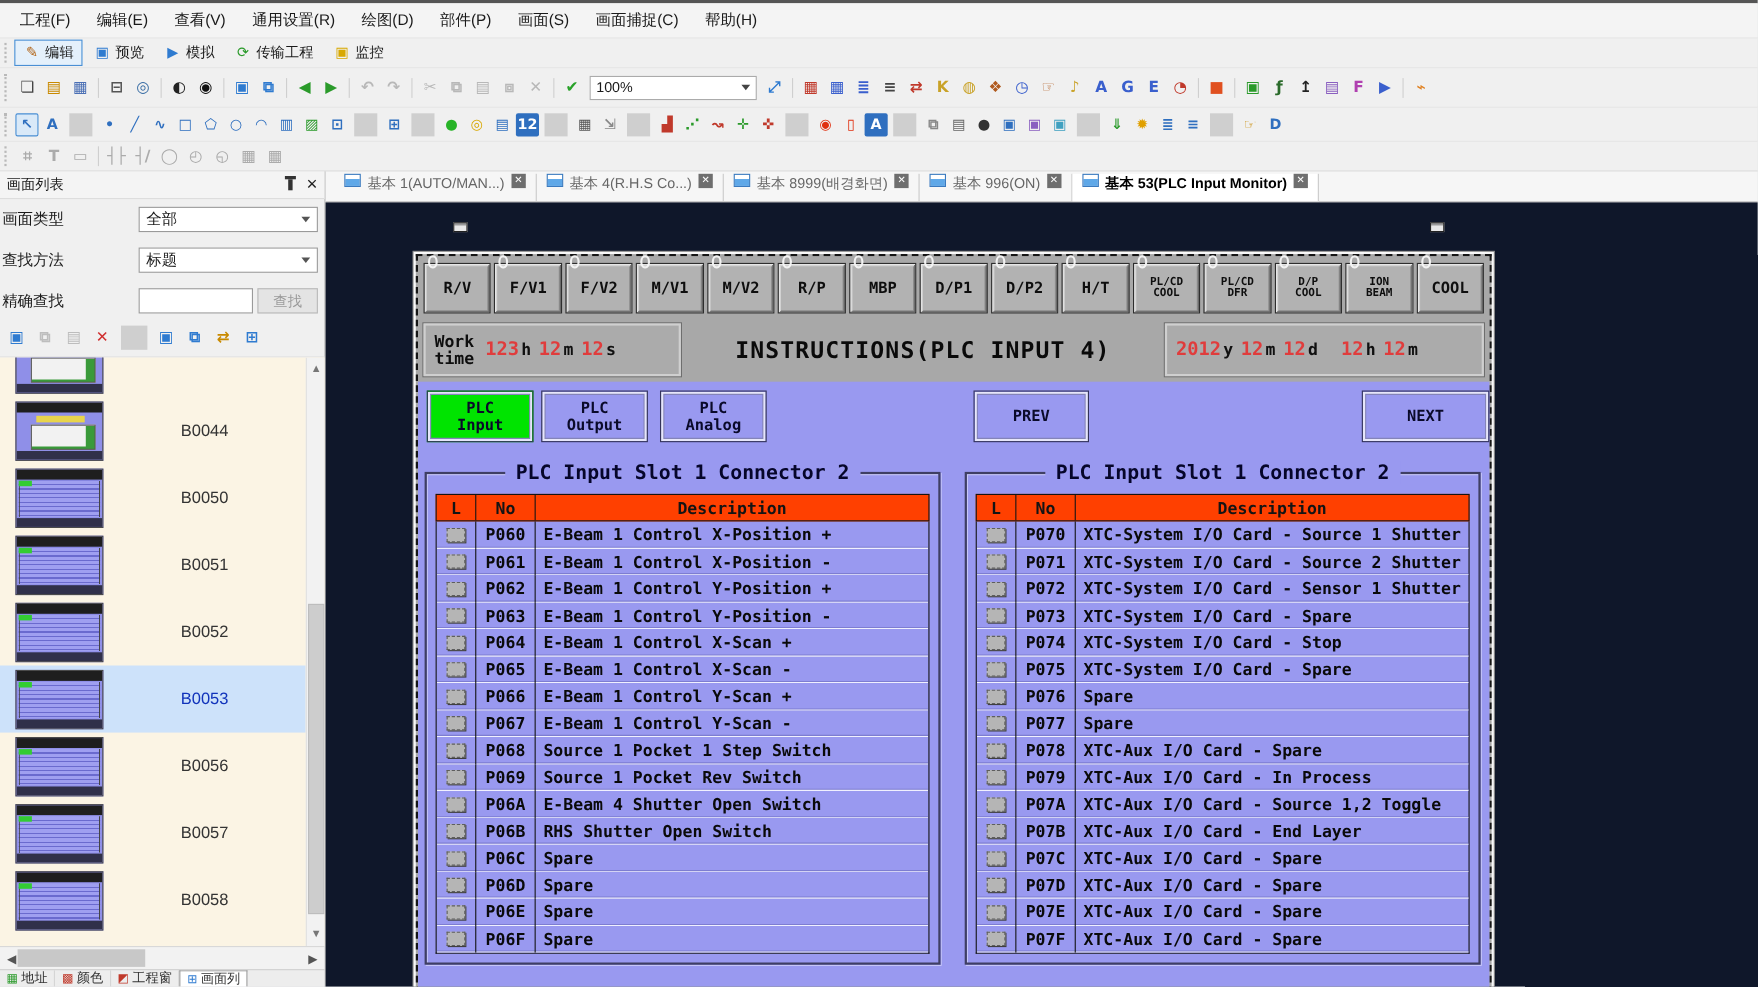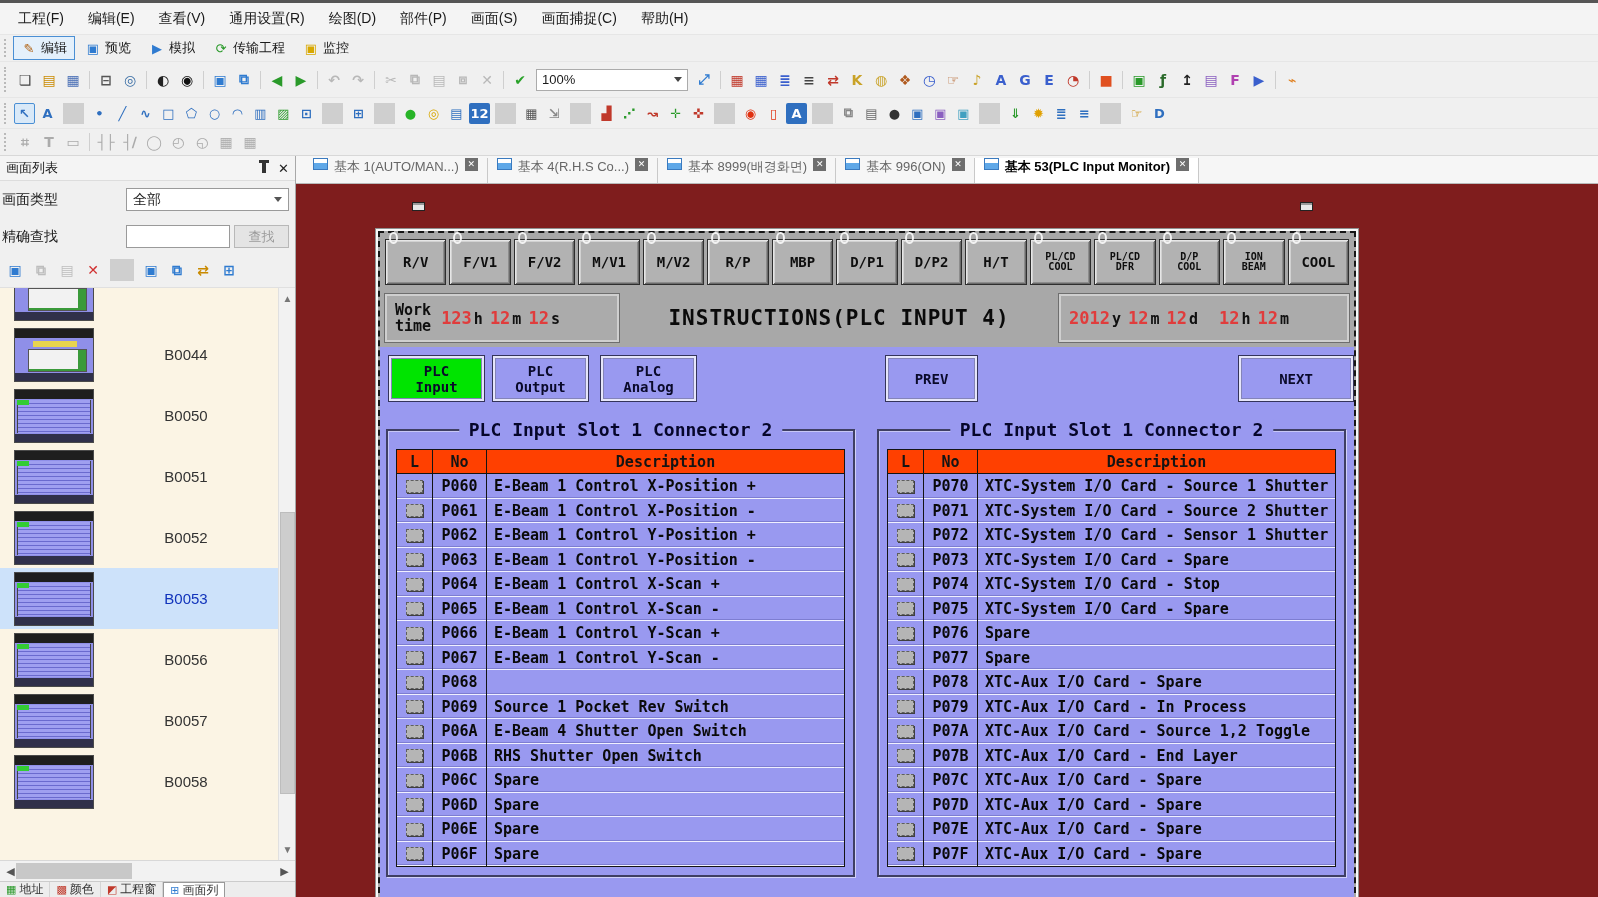--- a/index.html
+++ b/index.html
@@ -87,21 +87,21 @@
   .ptab .pticon { font-family:"DejaVu Sans",sans-serif; font-size:11px; }
 
   
   .main { flex:1; display:flex; flex-direction:column; min-width:0; }
   .tabstrip { height:28px; background:#F6F6F6; border-bottom:1px solid #B9B9B9; display:flex; align-items:flex-end; padding-left:8px; }
   .stab { height:25px; display:flex; gap:6px; padding:0 9px; border-right:1px solid #C9C9C9; font-size:13px; color:#666; }
   .stab.active { color:#000; font-weight:bold; background:#FFFFFF; }
   .tabicon { width:15px; height:12px; border:1px solid #3A7ABF; background:linear-gradient(180deg,#FFF 0 4px,#5FA8E8 4px); flex:0 0 auto; }
   .tabclose { width:13px; height:13px; background:#6E6E6E; color:#FFF; font-size:9px; line-height:13px; text-align:center; font-family:"DejaVu Sans",sans-serif; }
 
-  .canvas { flex:1; position:relative; background:#7f1d1d; overflow:hidden;padding-left:23px; }
+  .canvas { flex:1; position:relative; background:#0f172a; overflow:hidden;padding-left:23px; }
   .mini-win { position:absolute; width:13px; height:9px; background:#E8E8E8; border:1px solid #222; box-shadow:inset 0 2px 0 #9A9A9A; }
 
   
   .hmi-screen { position:absolute; left:82px; top:47px; width:978px; height:682px; background:#A8A8A8;
     border:2px dashed #161616; box-shadow:0 0 0 2px #F8F8F8, 0 0 0 3px #909090; display:flex; flex-direction:column; }
 
   .hmi-top { height:57px; display:flex; gap:3px; padding:6px 5px 5px 5px; background:#A8A8A8; }
   .hmi-btn { position:relative; flex:1; background:#B2B2B2; border:1px solid #2E2E2E;
     box-shadow:inset 1px 1px 0 #E6E6E6, inset -1px -1px 0 #6A6A6A, inset 2px 2px 0 #D2D2D2, inset -2px -2px 0 #8C8C8C;
     display:flex; align-items:center; justify-content:center; }
@@ -345,20 +345,27 @@
       <span class="panel-close">✕</span>
     </div>
     <div class="prow">
       <span class="plabel">画面类型</span>
       <div class="psel">
         <span>全部</span>
         <span class="sel-arrow"></span>
       </div>
     </div>
     <div class="prow">
+      <span class="plabel">查找方法</span>
+      <div class="psel">
+        <span>标题</span>
+        <span class="sel-arrow"></span>
+      </div>
+    </div>
+    <div class="prow">
       <span class="plabel">精确查找</span>
       <input class="psearch-input" style="">
       <div class="pfind">查找</div>
     </div>
     <div class="ptools">
 
     <span class="tbicon" style="color: rgb(47, 123, 208);">▣</span>
         <span class="tbicon" style="color: rgb(189, 189, 189);">⧉</span>
         <span class="tbicon" style="color: rgb(189, 189, 189);">▤</span>
         <span class="tbicon" style="color: rgb(208, 48, 48);">✕</span>
@@ -650,21 +657,21 @@
         </div>
 
         <div class="hmi-body">
           <div class="nav-row">
             <div class="nav-btn multiline active" style="left:8px;">PLC
 Input</div>
             <div class="nav-btn multiline" style="left:112px;">PLC
 Output</div>
             <div class="nav-btn multiline" style="left:220px;">PLC
 Analog</div>
-            <div class="nav-btn" style="left:505px; width:93px;">PREV</div>
+            <div class="nav-btn" style="left:505px; width:105px;">PREV</div>
             <div class="nav-btn" style="left:858px; width:116px;">NEXT</div>
           </div>
 
           <div class="tables-row">
 
             <div class="groupbox">
               <div class="gb-title">PLC Input Slot 1 Connector 2</div>
               <div class="tbl-head">
 
               <span class="th">L</span>
@@ -735,20 +742,21 @@
                     </span>
                     <span class="td td-no">P067</span>
                     <span class="td td-desc">E-Beam 1 Control Y-Scan -</span>
                   </div>
 
                   <div class="tr">
                     <span class="td td-l">
                       <span class="lamp"></span>
                     </span>
                     <span class="td td-no">P068</span>
+                    <span class="td td-desc">Source 1 Pocket 1 Step Switch</span>
                   </div>
 
                   <div class="tr">
                     <span class="td td-l">
                       <span class="lamp"></span>
                     </span>
                     <span class="td td-no">P069</span>
                     <span class="td td-desc">Source 1 Pocket Rev Switch</span>
                   </div>
 

